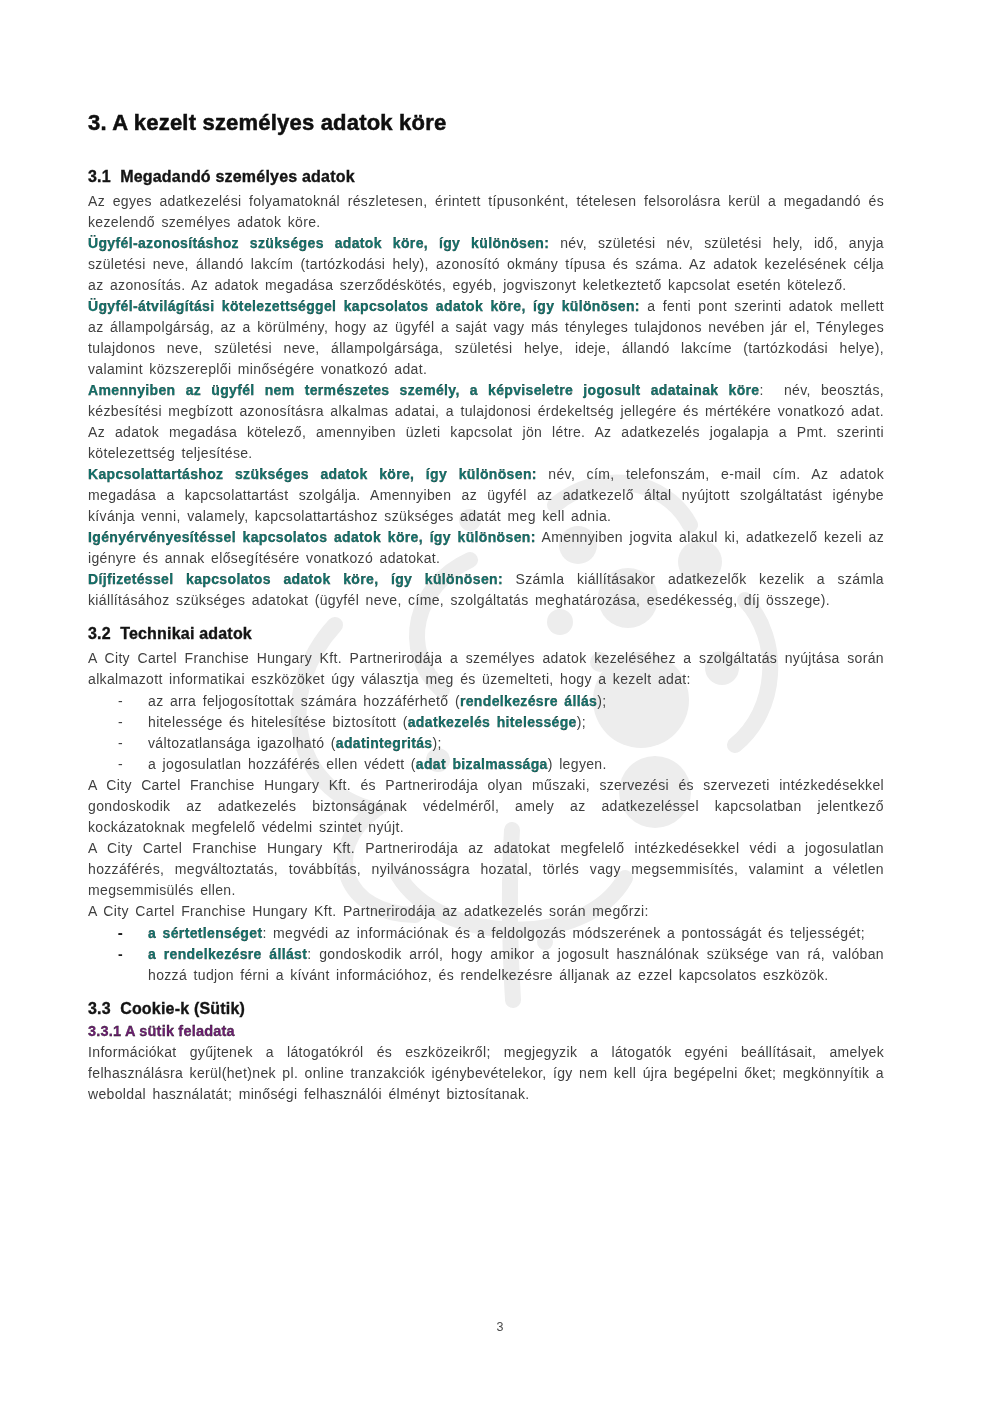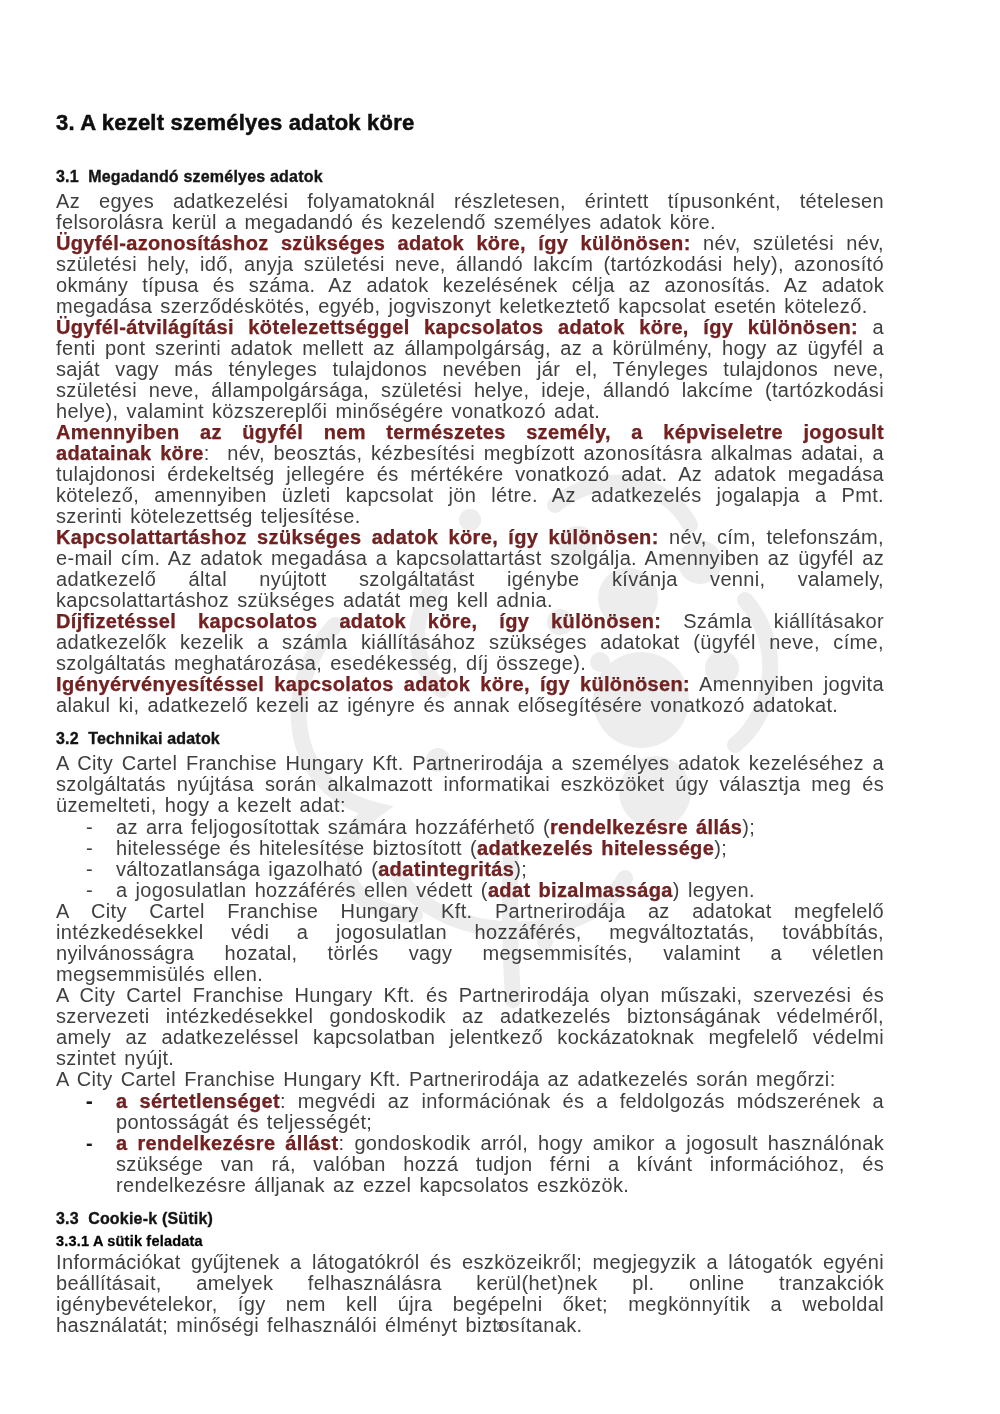--- a/index.html
+++ b/index.html
@@ -7,40 +7,40 @@
     width: 1000px; height: 1414px; position: relative; overflow: hidden;
     font-family: "Liberation Sans", sans-serif;
     -webkit-font-smoothing: antialiased;
   }
   .watermark {
     position: absolute; left: 0; top: 0; width: 1000px; height: 1414px;
     z-index: 0; pointer-events: none;
   }
   .page {
     position: absolute; inset: 0; z-index: 1;
-    padding: 110px 116px 0 56px; box-sizing: border-box;
+    padding: 110px 116px 0 88px; box-sizing: border-box;
   }
   .title {
     font-size: 22px; font-weight: bold; color: #0f0f0f; margin: 0 0 32px 0;
     letter-spacing: 0.2px; -webkit-text-stroke: 0.5px #0f0f0f;
   }
   h2.sec {
     font-size: 16px; font-weight: bold; color: #141414; margin: 14px 0 5px 0;
     letter-spacing: 0.2px; -webkit-text-stroke: 0.35px #141414;
   }
   h3.subsec {
-    font-size: 14.5px; font-weight: bold; color: #000000; margin: 2px 0 3px 0;
+    font-size: 14.5px; font-weight: bold; color: #701a75; margin: 2px 0 3px 0;
     letter-spacing: 0.2px; -webkit-text-stroke: 0.3px #141414;
   }
   p.body, li.body {
-    font-size: 20px; line-height: 21px; color: #3f3f3f; margin: 0;
+    font-size: 14px; line-height: 21px; color: #3f3f3f; margin: 0;
     text-align: justify; letter-spacing: 0.35px; word-spacing: 2.2px;
   }
   p.body .bold, li.body .bold {
-    font-weight: bold; color: #7f1d1d; -webkit-text-stroke: 0.25px #1c1c1c;
+    font-weight: bold; color: #0f766e; -webkit-text-stroke: 0.25px #1c1c1c;
   }
   .mb20 { margin-bottom: 20px; }
   .mt20 { margin-top: 20px; }
   .mt18 { margin-top: 18px; }
   ul.dash { list-style: none; margin: 1px 0 0 0; padding: 0; }
   ul.dash li {
     position: relative; padding-left: 60px;
   }
   ul.dash .marker {
     position: absolute; left: 30px; top: 0; color: #3f3f3f;
@@ -83,22 +83,22 @@
   <h1 class="title">3. A kezelt személyes adatok köre</h1>
 
   <h2 class="sec">3.1&nbsp; Megadandó személyes adatok</h2>
   <p class="body mb20"><span>Az egyes adatkezelési folyamatoknál részletesen, érintett típusonként, tételesen felsorolásra kerül a megadandó és kezelendő személyes adatok köre.</span></p>
 
   <div>
     <p class="body"><span class="bold">Ügyfél-azonosításhoz szükséges adatok köre, így különösen:</span><span> név, születési név, születési hely, idő, anyja születési neve, állandó lakcím (tartózkodási hely), azonosító okmány típusa és száma. Az adatok kezelésének célja az azonosítás. Az adatok megadása szerződéskötés, egyéb, jogviszonyt keletkeztető kapcsolat esetén kötelező.</span></p>
     <p class="body"><span class="bold">Ügyfél-átvilágítási kötelezettséggel kapcsolatos adatok köre, így különösen:</span><span> a fenti pont szerinti adatok mellett az állampolgárság, az a körülmény, hogy az ügyfél a saját vagy más tényleges tulajdonos nevében jár el, Tényleges tulajdonos neve, születési neve, állampolgársága, születési helye, ideje, állandó lakcíme (tartózkodási helye), valamint közszereplői minőségére vonatkozó adat.</span></p>
     <p class="body"><span class="bold">Amennyiben az ügyfél nem természetes személy, a képviseletre jogosult adatainak köre</span><span>:&nbsp; név, beosztás, kézbesítési megbízott azonosításra alkalmas adatai, a tulajdonosi érdekeltség jellegére és mértékére vonatkozó adat. Az adatok megadása kötelező, amennyiben üzleti kapcsolat jön létre. Az adatkezelés jogalapja a Pmt. szerinti kötelezettség teljesítése.</span></p>
     <p class="body"><span class="bold">Kapcsolattartáshoz szükséges adatok köre, így különösen:</span><span> név, cím, telefonszám, e-mail cím. Az adatok megadása a kapcsolattartást szolgálja. Amennyiben az ügyfél az adatkezelő által nyújtott szolgáltatást igénybe kívánja venni, valamely, kapcsolattartáshoz szükséges adatát meg kell adnia.</span></p>
+    <p class="body"><span class="bold">Igényérvényesítéssel kapcsolatos adatok köre, így különösen:</span><span> Amennyiben jogvita alakul ki, adatkezelő kezeli az igényre és annak elősegítésére vonatkozó adatokat.</span></p>
     <p class="body"><span class="bold">Díjfizetéssel kapcsolatos adatok köre, így különösen:</span><span> Számla kiállításakor adatkezelők kezelik a számla kiállításához szükséges adatokat (ügyfél neve, címe, szolgáltatás meghatározása, esedékesség, díj összege).</span></p>
-    <p class="body"><span class="bold">Igényérvényesítéssel kapcsolatos adatok köre, így különösen:</span><span> Amennyiben jogvita alakul ki, adatkezelő kezeli az igényre és annak elősegítésére vonatkozó adatokat.</span></p>
   </div>
 
   <h2 class="sec mt18">3.2&nbsp; Technikai adatok</h2>
   <p class="body"><span>A City Cartel Franchise Hungary Kft. Partnerirodája a személyes adatok kezeléséhez a szolgáltatás nyújtása során alkalmazott informatikai eszközöket úgy választja meg és üzemelteti, hogy a kezelt adat:</span></p>
 
   <ul class="dash">
     <li class="body">
       <span class="marker">-</span>
       <span><span>az arra feljogosítottak számára hozzáférhető (</span><span class="bold">rendelkezésre állás</span><span>);</span></span>
     </li>
@@ -109,22 +109,22 @@
     <li class="body">
       <span class="marker">-</span>
       <span><span>változatlansága igazolható (</span><span class="bold">adatintegritás</span><span>);</span></span>
     </li>
     <li class="body">
       <span class="marker">-</span>
       <span><span>a jogosulatlan hozzáférés ellen védett (</span><span class="bold">adat bizalmassága</span><span>) legyen.</span></span>
     </li>
   </ul>
 
+  <p class="body mt20"><span>A City Cartel Franchise Hungary Kft. és Partnerirodája olyan műszaki, szervezési és szervezeti intézkedésekkel gondoskodik az adatkezelés biztonságának védelméről, amely az adatkezeléssel kapcsolatban jelentkező kockázatoknak megfelelő védelmi szintet nyújt.</span></p>
   <p class="body mt20"><span>A City Cartel Franchise Hungary Kft. Partnerirodája az adatokat megfelelő intézkedésekkel védi a jogosulatlan hozzáférés, megváltoztatás, továbbítás, nyilvánosságra hozatal, törlés vagy megsemmisítés, valamint a véletlen megsemmisülés ellen.</span></p>
-  <p class="body mt20"><span>A City Cartel Franchise Hungary Kft. és Partnerirodája olyan műszaki, szervezési és szervezeti intézkedésekkel gondoskodik az adatkezelés biztonságának védelméről, amely az adatkezeléssel kapcsolatban jelentkező kockázatoknak megfelelő védelmi szintet nyújt.</span></p>
   <p class="body mt20"><span>A City Cartel Franchise Hungary Kft. Partnerirodája az adatkezelés során megőrzi:</span></p>
 
   <ul class="dash boldmark">
     <li class="body">
       <span class="marker">-</span>
     </li>
     <li class="body">
       <span class="marker">-</span>
       <span><span class="bold">a sértetlenséget</span><span>: megvédi az információnak és a feldolgozás módszerének a pontosságát és teljességét;</span></span>
     </li>

